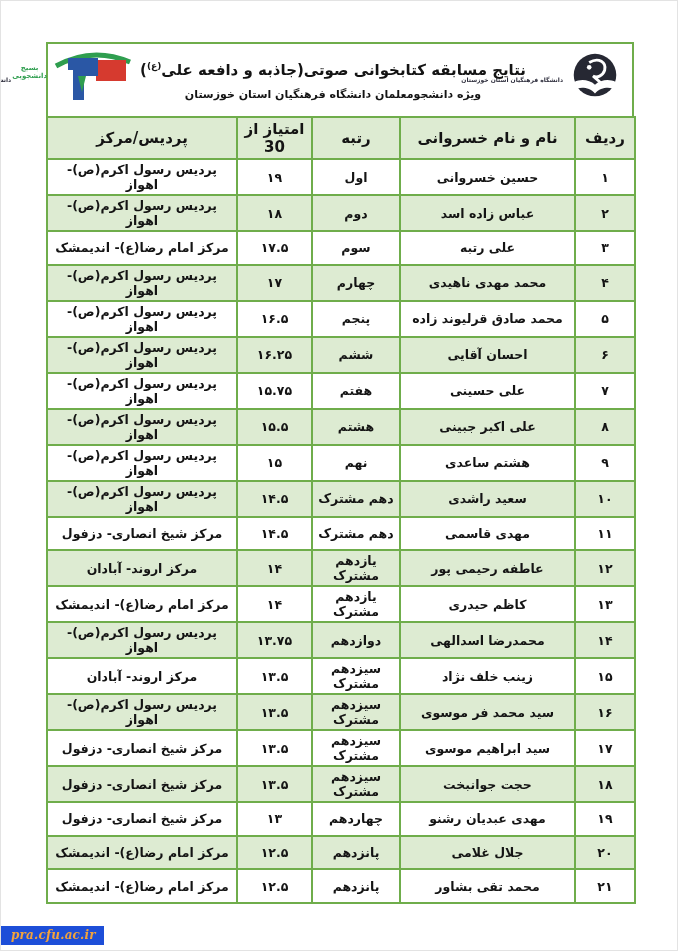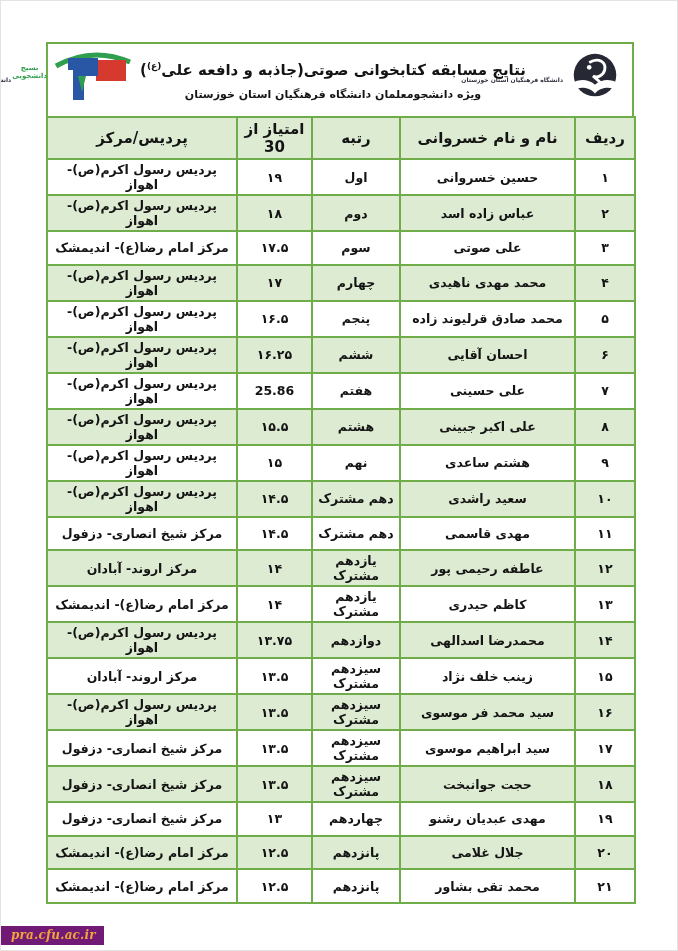--- a/index.html
+++ b/index.html
@@ -103,21 +103,21 @@
   col.c-row{width:60px;}
   col.c-name{width:175px;}
   col.c-rank{width:88px;}
   col.c-score{width:75px;}
   col.c-campus{width:190px;}
   
   .watermark{
     position:absolute;
     left:0;
     bottom:5px;
-    background:#701a75;
+    background:#1d4ed8;
     color:#f2a33c;
     font-family:"DejaVu Serif", serif;
     font-style:italic;
     font-weight:bold;
     font-size:12px;
     padding:2px 8px 3px 10px;
     letter-spacing:0.2px;
     text-align:center;
   }
 </style>
@@ -187,21 +187,21 @@
   </tr>
         <tr class="alt">
     <td>۲</td>
     <td>عباس زاده اسد</td>
     <td>دوم</td>
     <td>۱۸</td>
     <td>پردیس رسول اکرم(ص)- اهواز</td>
   </tr>
         <tr>
     <td>۳</td>
-    <td>علی صوتی</td>
+    <td>علی رتبه</td>
     <td>سوم</td>
     <td>۱۷.۵</td>
     <td>مرکز امام رضا(ع)- اندیمشک</td>
   </tr>
         <tr class="alt">
     <td>۴</td>
     <td>محمد مهدی ناهیدی</td>
     <td>چهارم</td>
     <td>۱۷</td>
     <td>پردیس رسول اکرم(ص)- اهواز</td>
@@ -217,21 +217,21 @@
     <td>۶</td>
     <td>احسان آقایی</td>
     <td>ششم</td>
     <td>۱۶.۲۵</td>
     <td>پردیس رسول اکرم(ص)- اهواز</td>
   </tr>
         <tr>
     <td>۷</td>
     <td>علی حسینی</td>
     <td>هفتم</td>
-    <td>25.86</td>
+    <td>۱۵.۷۵</td>
     <td>پردیس رسول اکرم(ص)- اهواز</td>
   </tr>
         <tr class="alt">
     <td>۸</td>
     <td>علی اکبر جبینی</td>
     <td>هشتم</td>
     <td>۱۵.۵</td>
     <td>پردیس رسول اکرم(ص)- اهواز</td>
   </tr>
         <tr>

